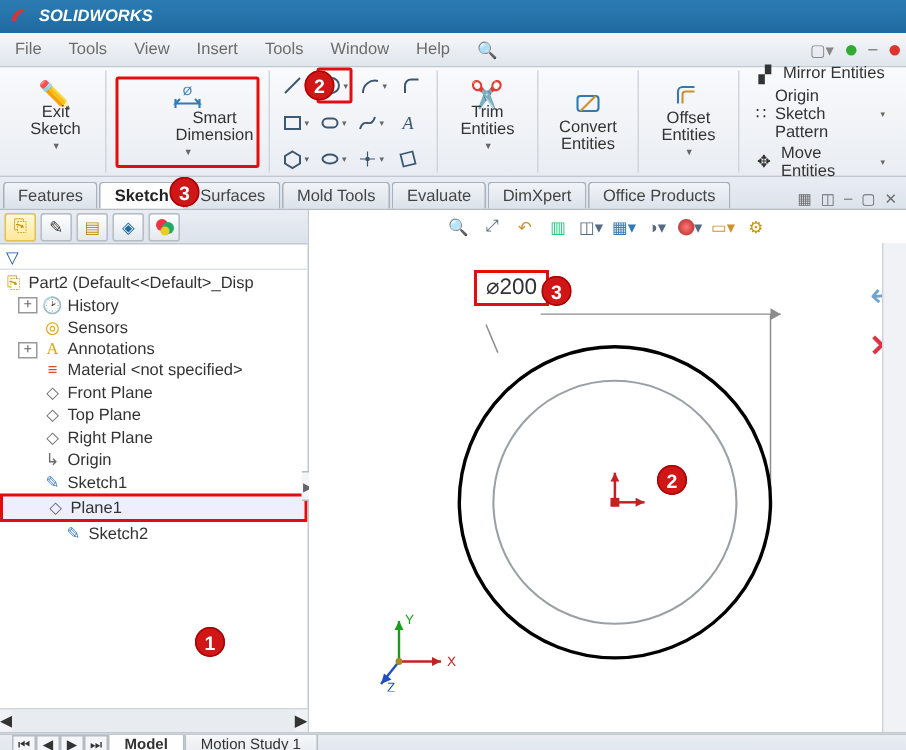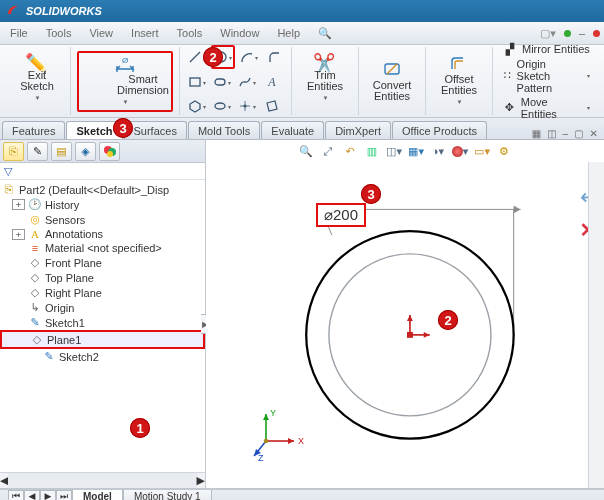--- a/index.html
+++ b/index.html
@@ -41,21 +41,21 @@
 .nodeicon { width:14px; text-align:center; display:inline-flex; align-items:center; justify-content:center; }
 .depth1 { padding-left:12px; }
 .depth2 { padding-left:26px; }
 .selnode { border:2px solid #e20e0e; background:#eef; }
 .panel-resize { position:absolute; right:-5px; top:50%; width:8px; height:18px; background:#f3f5f8; border:1px solid #b6bcc4; border-left:none; border-radius:0 3px 3px 0; display:flex; align-items:center; justify-content:center; font-size:8px; color:#666; cursor:pointer; }
 .leftpanel { position:relative; }
 .viewport { flex:1; display:flex; flex-direction:column; background:#fff; position:relative; }
 .viewtoolbar { height:22px; display:flex; align-items:center; justify-content:center; gap:4px; color:#556b82; }
 .vt { width:18px; height:18px; display:flex; align-items:center; justify-content:center; cursor:pointer; border-radius:2px; }
 .canvas { flex:1; position:relative; overflow:hidden; }
-.dimtxt { position:absolute; top:41px; left:110px; padding:1px 6px; font-size:15px; line-height:18px; font-weight:400; border:2px solid #e20e0e; background:#fff; }
+.dimtxt { position:absolute; top:18px; left:110px; padding:1px 6px; font-size:15px; line-height:18px; font-weight:400; border:2px solid #e20e0e; background:#fff; }
 svg.geom { position:absolute; inset:0; width:100%; height:100%; }
 .marker { position:absolute; width:20px; height:20px; border-radius:50%; background:#d01616; color:#fff; font-weight:bold; font-size:13px; display:flex; align-items:center; justify-content:center; box-shadow:0 0 0 1px #a00 inset; }
 .triad { position:absolute; left:40px; bottom:25px; font-size:9px; }
 .bottombar { height:18px; background:linear-gradient(#e9edf3,#dde3ec); border-top:1px solid #c2c8d0; display:flex; align-items:center; }
 .bottombar .btmtabs { display:flex; align-items:stretch; height:100%; margin-left:8px; }
 .bottombar .btab { padding:1px 10px; border:1px solid #b6bcc4; background:linear-gradient(#f6f8fa,#e1e6ec); border-top:none; font-size:10px; cursor:pointer; }
 .bottombar .btab.active { background:#fefefe; font-weight:bold; }
 .bottombar .navarrow { width:14px; text-align:center; border:1px solid #b6bcc4; background:#f4f6f9; cursor:pointer; font-size:9px; }
 .scrollbar-v { position:absolute; right:0; top:0; bottom:0; width:15px; background:#f0f2f6; border-left:1px solid #d0d5dd; }
 .scrollbar-h { height:15px; background:#f0f2f6; border-top:1px solid #d0d5dd; }

